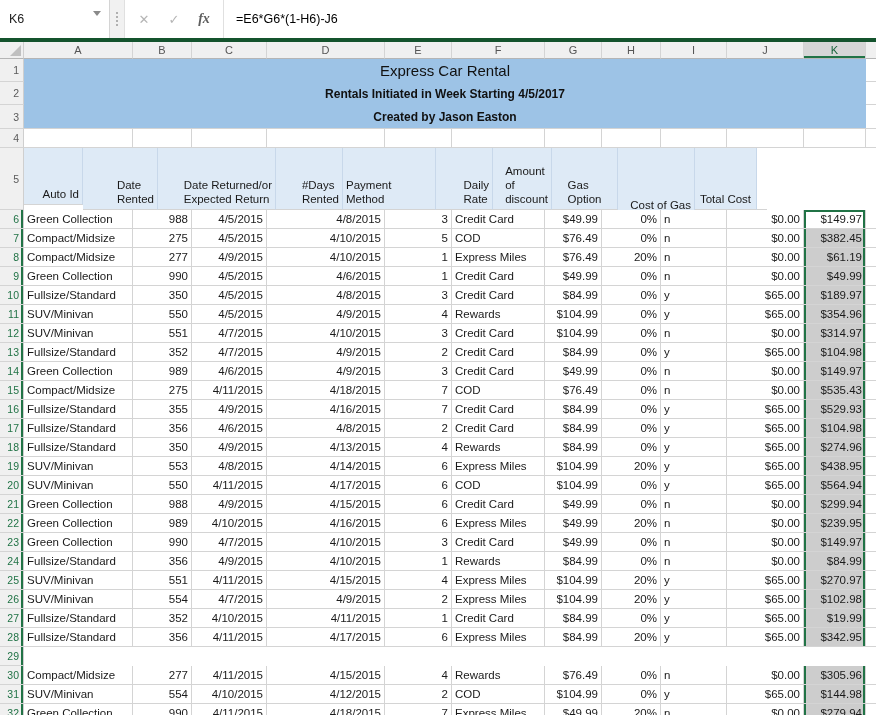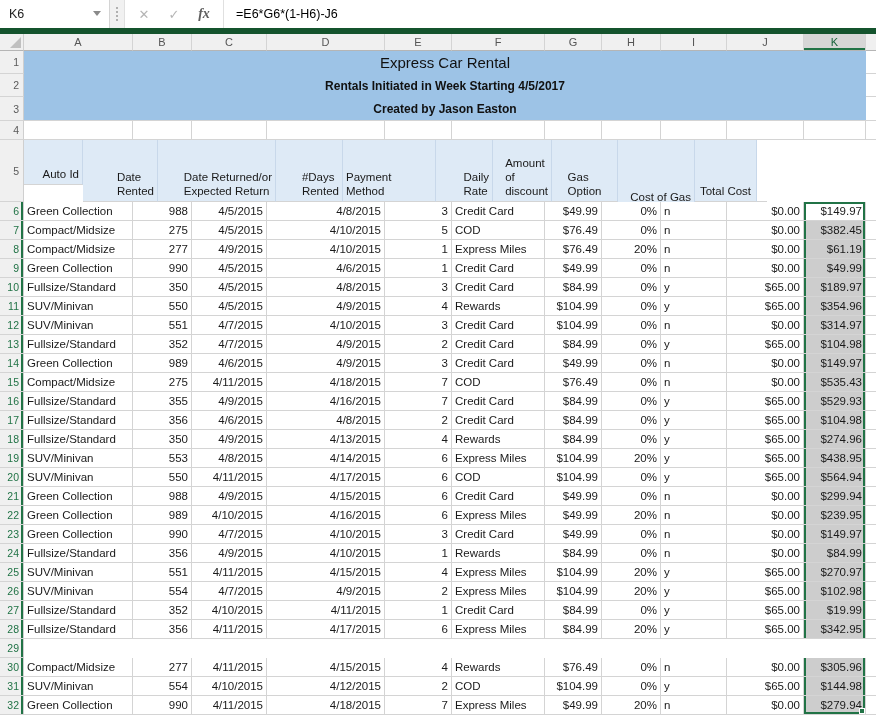--- a/index.html
+++ b/index.html
@@ -6,22 +6,22 @@
   html,body { background:#fff; }
   #app {
     width: 876px; height: 715px;
     font-family: "Liberation Sans", sans-serif;
     position: relative; overflow: hidden;
     background: #fff;
     user-select: none;
   }
   
   #toolbar {
-    height: 34px; background: #f1f1f1;
-    border-bottom: 6px solid #14532d;
+    height: 42px; background: #f1f1f1;
+    border-bottom: 4px solid #14532d;
     display: flex; align-items: stretch;
   }
   #namebox {
     width: 110px; background: #fff;
     border-right: 1px solid #d4d4d4;
     display: flex; align-items: center;
     font-size: 12.5px; color: #222;
     padding-left: 9px; position: relative;
   }
   #namebox .dd {
@@ -184,21 +184,21 @@
         <div class="cell" style="width: 93px; height: 19px;"></div>
         <div class="cell" style="width: 57px; height: 19px;"></div>
         <div class="cell" style="width: 59px; height: 19px;"></div>
         <div class="cell" style="width: 66px; height: 19px;"></div>
         <div class="cell" style="width: 77px; height: 19px;"></div>
         <div class="cell" style="width: 62px; height: 19px;"></div>
         <div class="sliver" style="width: 10px; height: 19px;"></div>
       </div>
       <div class="grow" style="height: 62px;">
         <div class="rowhdr" style="width: 24px; height: 62px;">5</div>
-        <div class="cell hdr5 ar" style="width: 59px; height: 45px;">Auto Id</div>
+        <div class="cell hdr5 ar" style="width: 59px; height: 57px;">Auto Id</div>
         <div class="cell hdr5 ar" style="width: 75px; height: 62px;">Date
 Rented</div>
         <div class="cell hdr5 ar" style="width: 118px; height: 62px;">Date Returned/or
 Expected Return</div>
         <div class="cell hdr5 ar" style="width: 67px; height: 62px;">#Days
 Rented</div>
         <div class="cell hdr5 al" style="width: 93px; height: 62px;">Payment
 Method</div>
         <div class="cell hdr5 ar" style="width: 57px; height: 62px;">Daily
 Rate</div>

